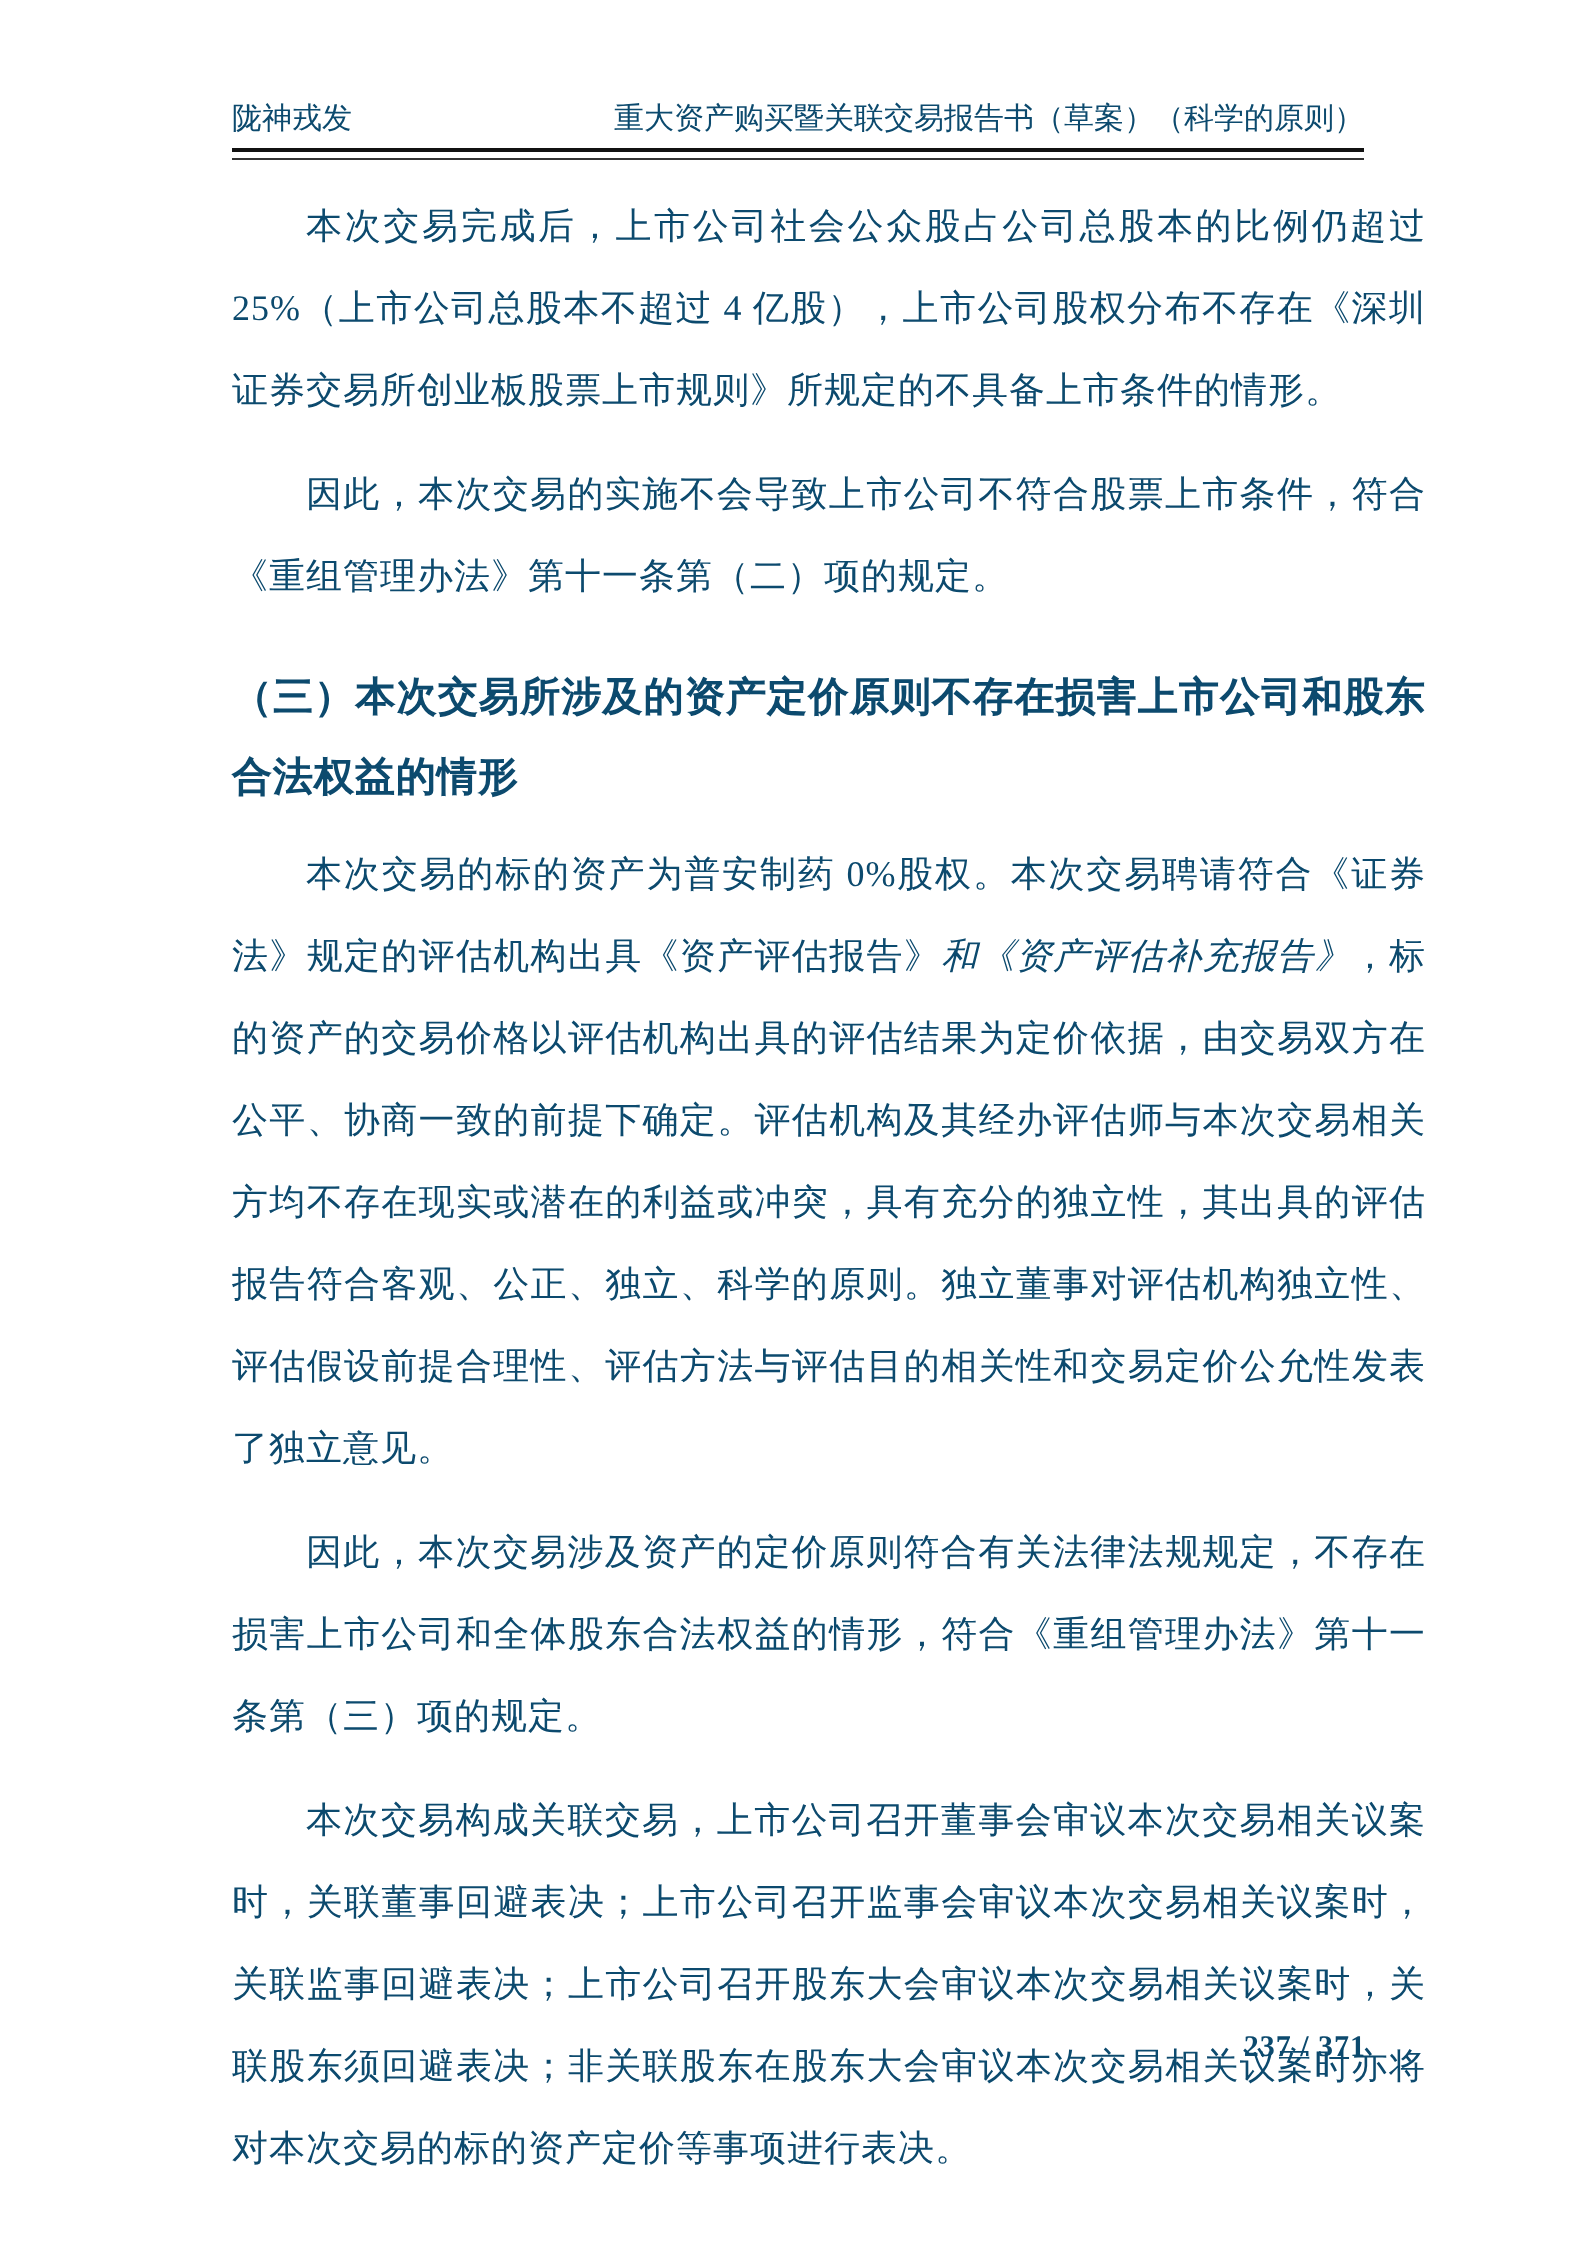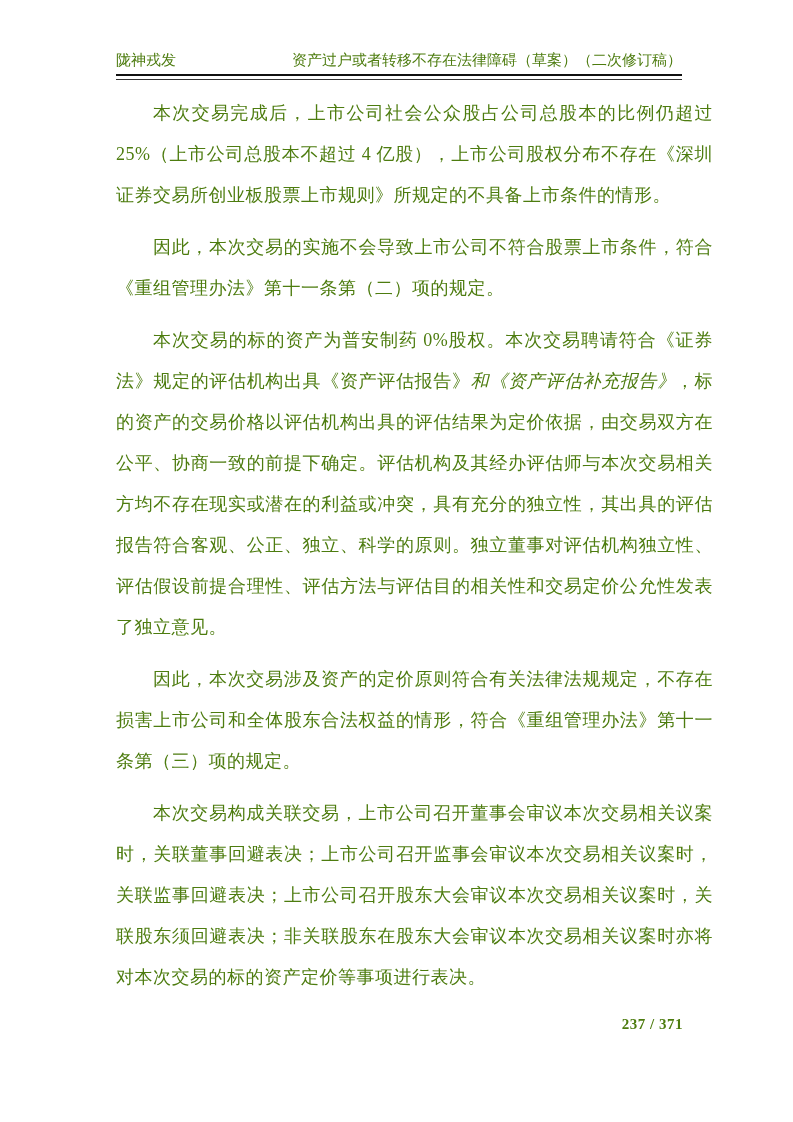--- a/index.html
+++ b/index.html
@@ -5,21 +5,21 @@
   html, body {
     margin: 0;
     padding: 0;
     background: #ffffff;
   }
   .page {
     position: relative;
     width: 793px;
     height: 1122px;
     background: #ffffff;
-    color: #4d7c0f;
+    color: #0c4a6e;
     font-family: "Liberation Serif", "DejaVu Serif", serif;
     overflow: hidden;
   }
   .header {
     position: absolute;
     left: 116px;
     width: 566px;
     top: 51px;
     display: flex;
     justify-content: space-between;
@@ -82,30 +82,31 @@
     letter-spacing: 0.5px;
   }
 </style>
 </head>
 <body>
 
 <div class="page">
 
   <div class="header">
     <span class="company">陇神戎发</span>
-    <span class="doc-title">资产过户或者转移不存在法律障碍（草案）（二次修订稿）</span>
+    <span class="doc-title">重大资产购买暨关联交易报告书（草案）（科学的原则）</span>
   </div>
   <div class="header-rule-2"></div>
 
   <div class="content">
 
     <p>本次交易完成后，上市公司社会公众股占公司总股本的比例仍超过 25%（上市公司总股本不超过 4 亿股），上市公司股权分布不存在《深圳证券交易所创业板股票上市规则》所规定的不具备上市条件的情形。</p>
 
     <p>因此，本次交易的实施不会导致上市公司不符合股票上市条件，符合《重组管理办法》第十一条第（二）项的规定。</p>
 
+    <h2>（三）本次交易所涉及的资产定价原则不存在损害上市公司和股东合法权益的情形</h2>
 
     <p><span>本次交易的标的资产为普安制药 0%股权。本次交易聘请符合《证券法》规定的评估机构出具《资产评估报告》</span><span class="bold-kaiti">和《资产评估补充报告》</span><span>，标的资产的交易价格以评估机构出具的评估结果为定价依据，由交易双方在公平、协商一致的前提下确定。评估机构及其经办评估师与本次交易相关方均不存在现实或潜在的利益或冲突，具有充分的独立性，其出具的评估报告符合客观、公正、独立、科学的原则。独立董事对评估机构独立性、评估假设前提合理性、评估方法与评估目的相关性和交易定价公允性发表了独立意见。</span></p>
 
     <p>因此，本次交易涉及资产的定价原则符合有关法律法规规定，不存在损害上市公司和全体股东合法权益的情形，符合《重组管理办法》第十一条第（三）项的规定。</p>
 
     <p>本次交易构成关联交易，上市公司召开董事会审议本次交易相关议案时，关联董事回避表决；上市公司召开监事会审议本次交易相关议案时，关联监事回避表决；上市公司召开股东大会审议本次交易相关议案时，关联股东须回避表决；非关联股东在股东大会审议本次交易相关议案时亦将对本次交易的标的资产定价等事项进行表决。</p>
 
 
 
   </div>

